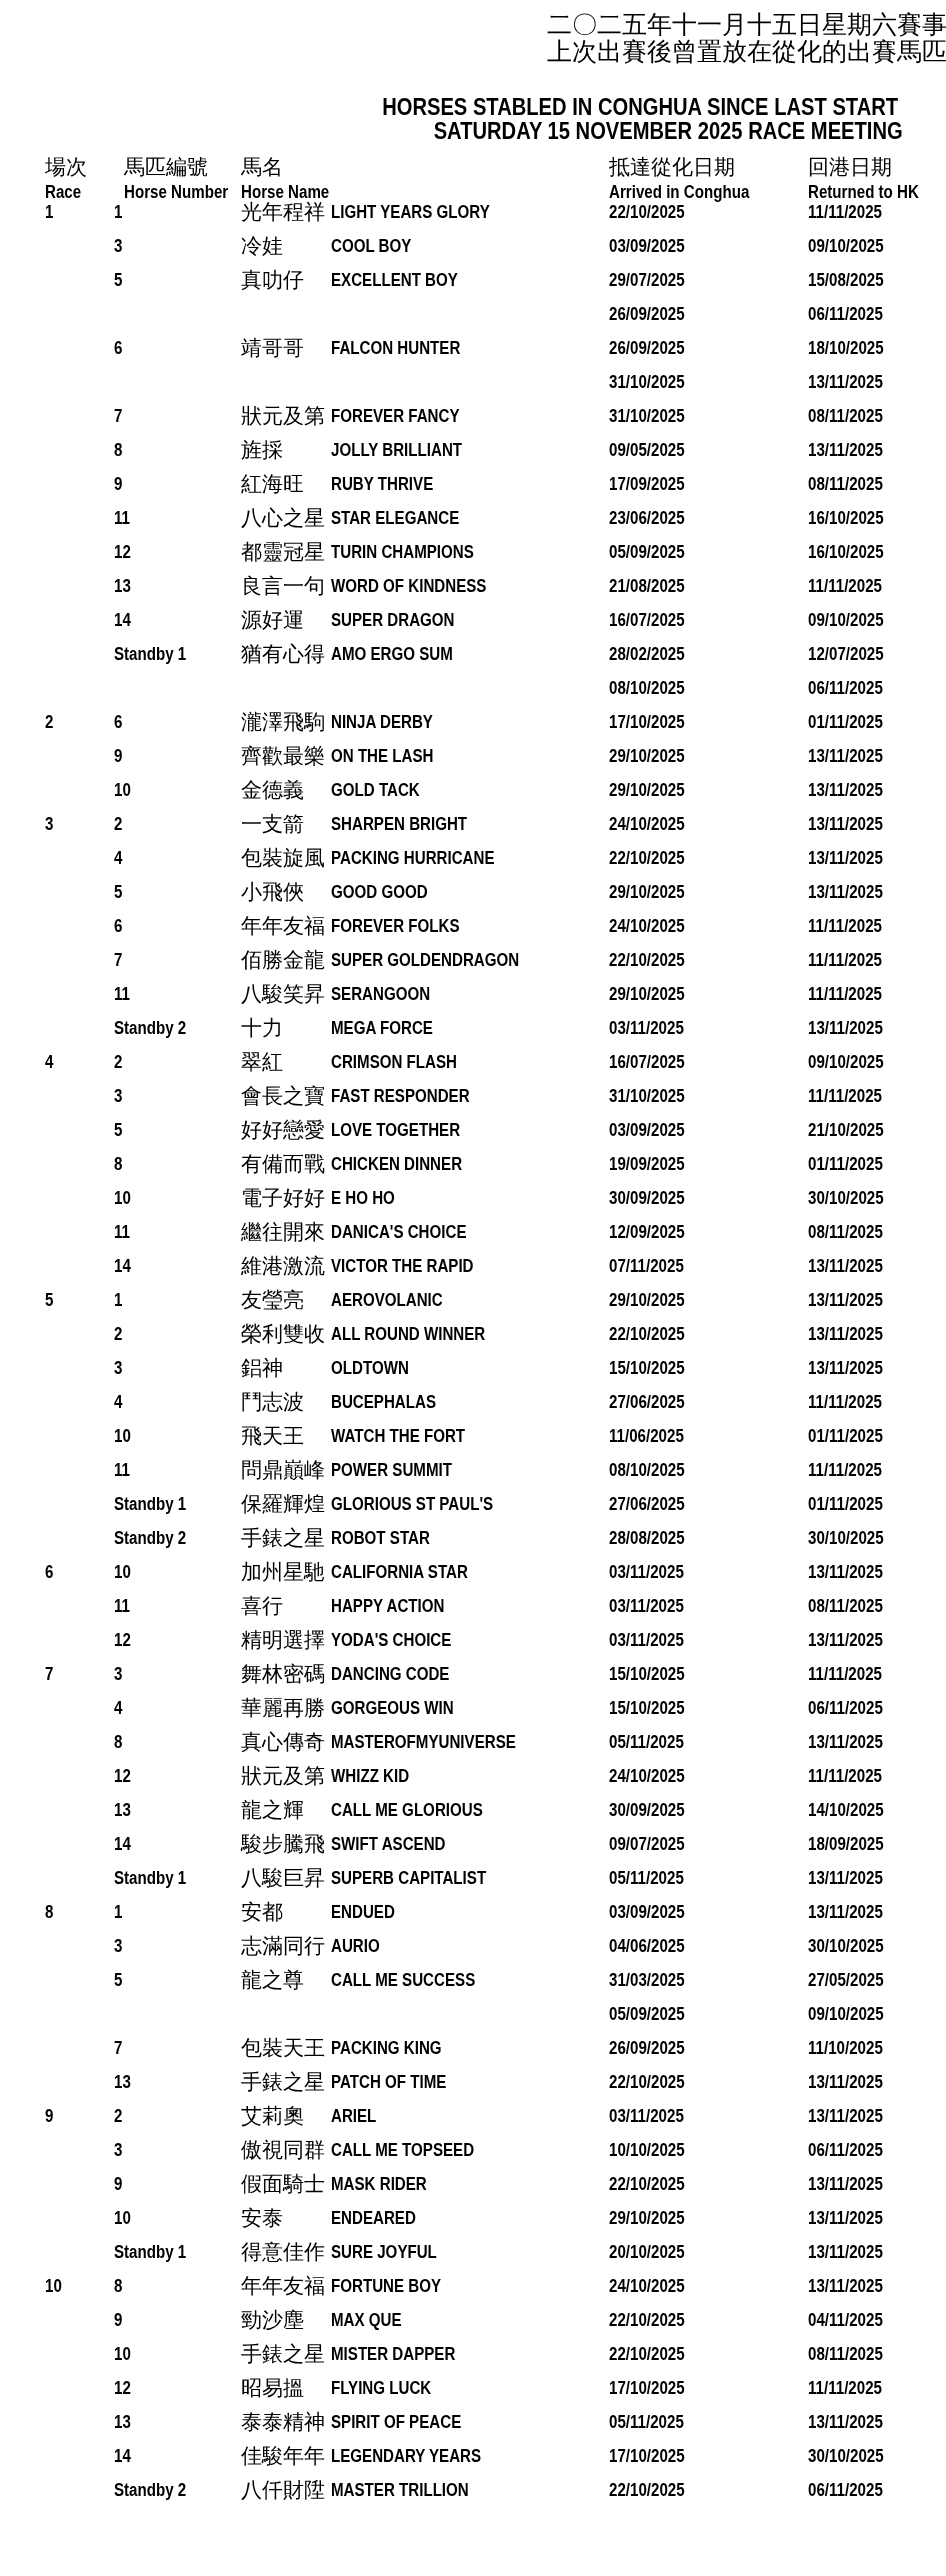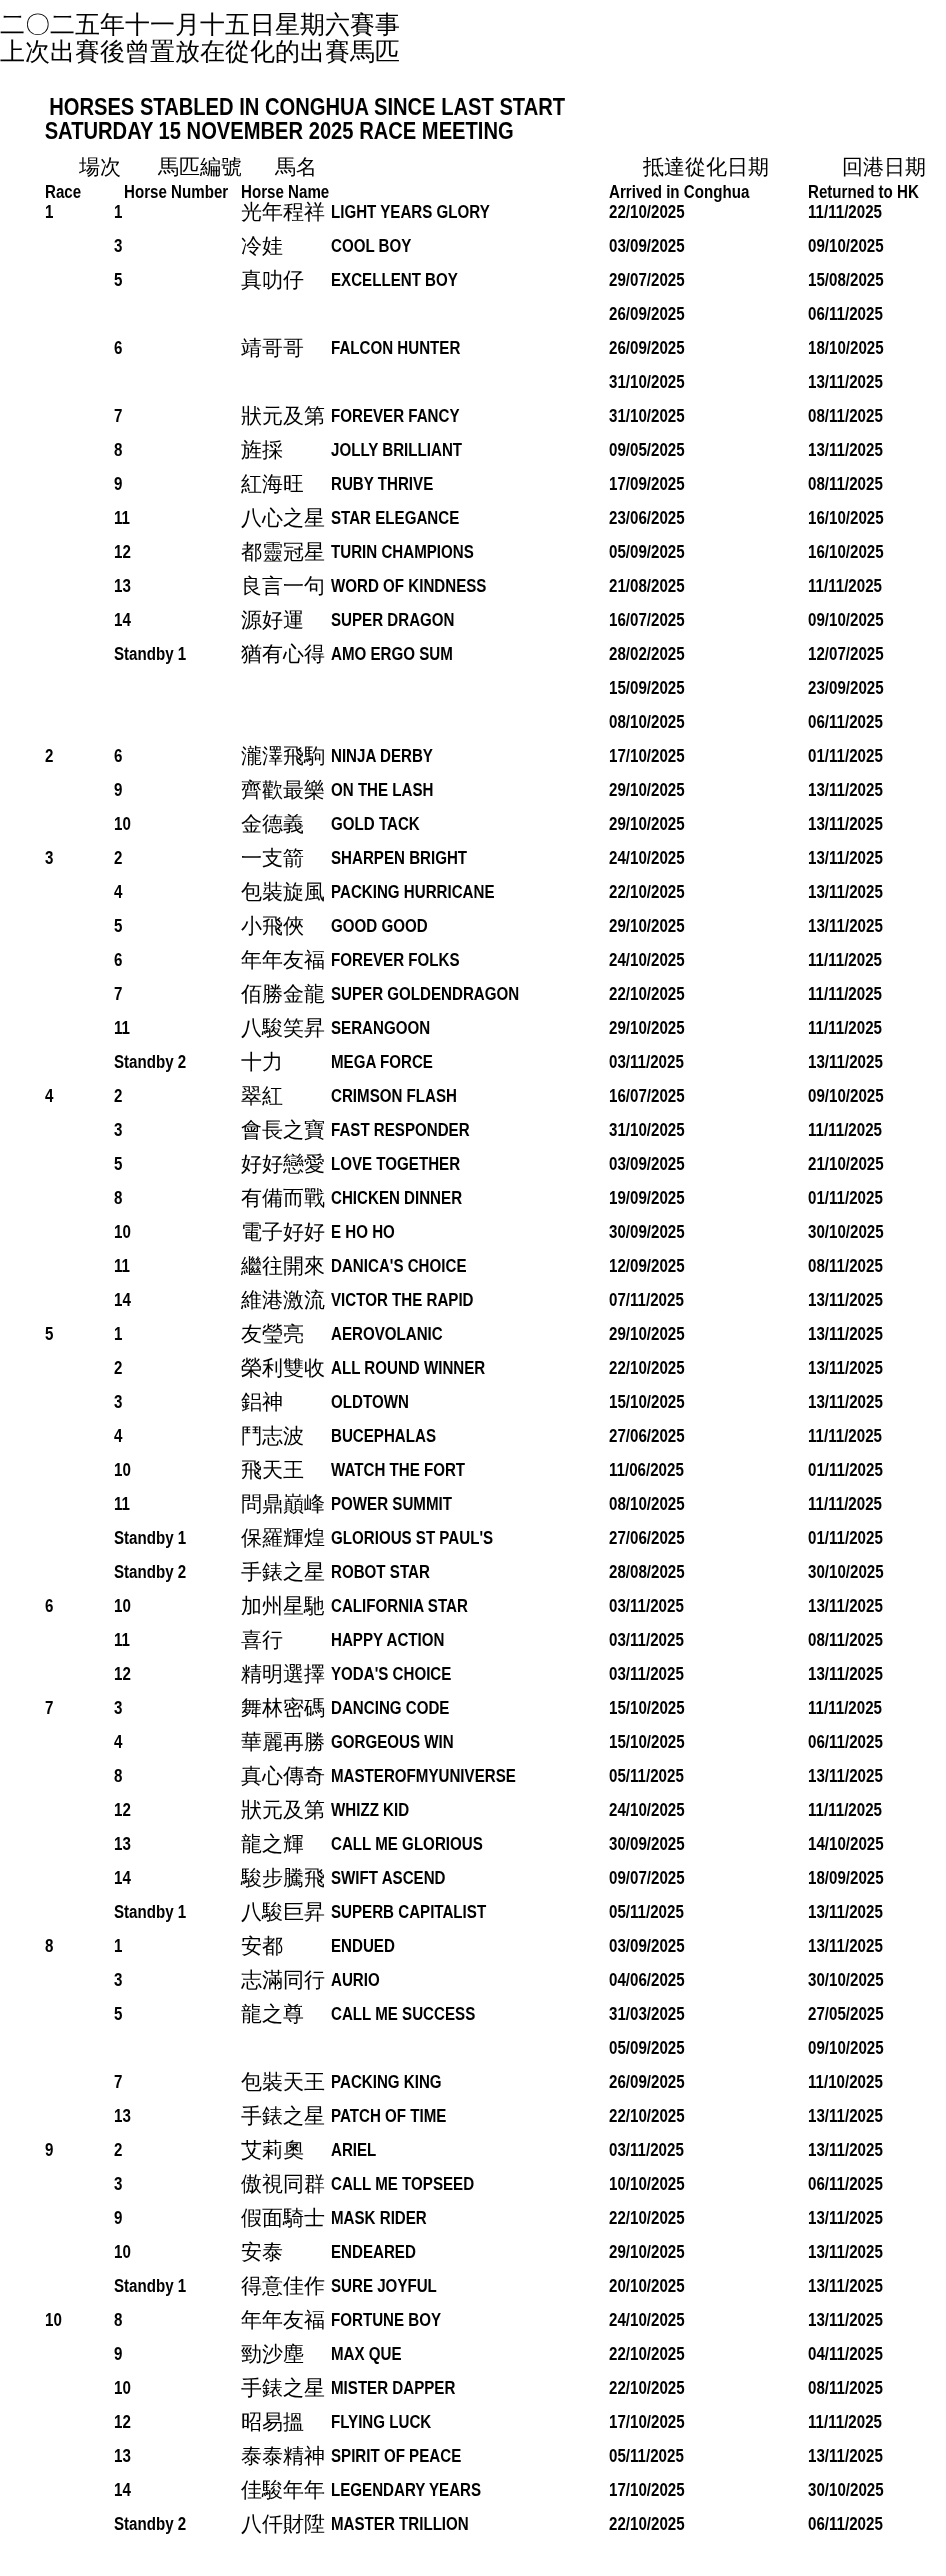--- a/index.html
+++ b/index.html
@@ -2,28 +2,28 @@
 <html style="font-size:12.6px"><head>
 <meta charset="utf-8">
 <style>
   html,body{margin:0;padding:0;}
   body{
     width:947px;height:2576px;position:relative;overflow:hidden;
     background:#ffffff;color:#000000;
     font-family:"Liberation Sans","DejaVu Sans",sans-serif;
   }
   
-  .title-line{position:absolute;left:0;width:947px;text-align:left;white-space:nowrap;}
+  .title-line{position:absolute;left:0;width:947px;text-align:right;white-space:nowrap;}
   .title-zh{font-size:25px;line-height:27px;font-weight:normal;}
   .title-en{font-size:24px;line-height:24.5px;}
   .lat{font-weight:bold;display:inline-block;transform:scaleX(0.84);transform-origin:0 50%;white-space:nowrap;}
   .lat.ctr{transform-origin:50% 50%;}
   
   .hcell{position:absolute;white-space:nowrap;}
-  .hz{font-size:21px;font-weight:normal;line-height:24.5px;margin-left:34px;}
+  .hz{font-size:21px;font-weight:normal;line-height:24.5px;}
   .he{font-size:18px;line-height:24.5px;text-align:center;}
   .x-race{left:45px;} .x-num{left:124px;} .x-name{left:241px;}
   .x-arr{left:609px;} .x-ret{left:808px;}
   
   #tbody{position:absolute;left:0;top:195px;width:947px;}
   .line{position:relative;height:34px;}
   .cell{position:absolute;top:0;line-height:34px;white-space:nowrap;}
   .cell.lat{font-size:18px;}
   .c-race{left:45px;} .c-num{left:114px;}
   .c-zh{left:241px;font-size:21px;font-weight:normal;}
@@ -140,24 +140,20 @@
       <span class="cell lat c-ret">09/10/2025</span>
     </div>
     <div class="line">
       <span class="cell lat c-num">Standby 1</span>
       <span class="cell zh c-zh">猶有心得</span>
       <span class="cell lat c-en">AMO ERGO SUM</span>
       <span class="cell lat c-arr">28/02/2025</span>
       <span class="cell lat c-ret">12/07/2025</span>
     </div>
     <div class="line">
-      <span class="cell lat c-arr">15/09/2025</span>
-      <span class="cell lat c-ret">23/09/2025</span>
-    </div>
-    <div class="line">
       <span class="cell lat c-arr">08/10/2025</span>
       <span class="cell lat c-ret">06/11/2025</span>
     </div>
     <div class="line">
       <span class="cell lat c-race">2</span>
       <span class="cell lat c-num">6</span>
       <span class="cell zh c-zh">瀧澤飛駒</span>
       <span class="cell lat c-en">NINJA DERBY</span>
       <span class="cell lat c-arr">17/10/2025</span>
       <span class="cell lat c-ret">01/11/2025</span>

